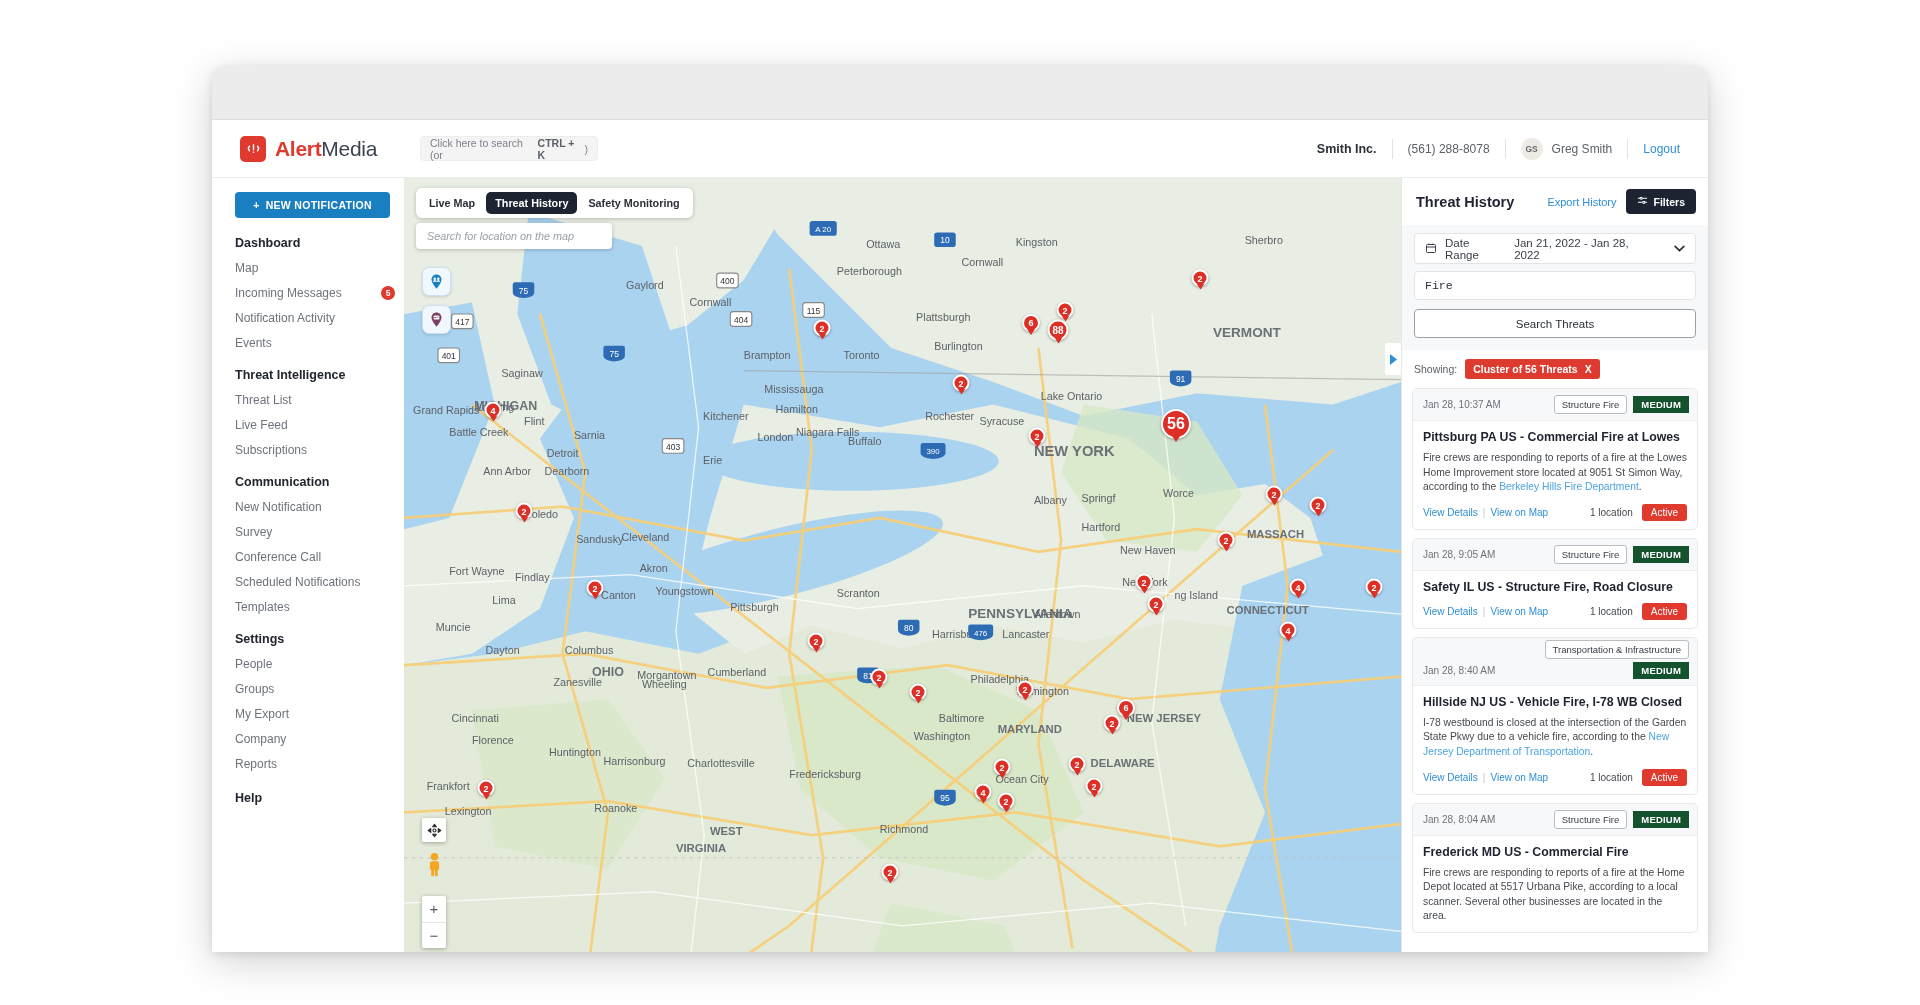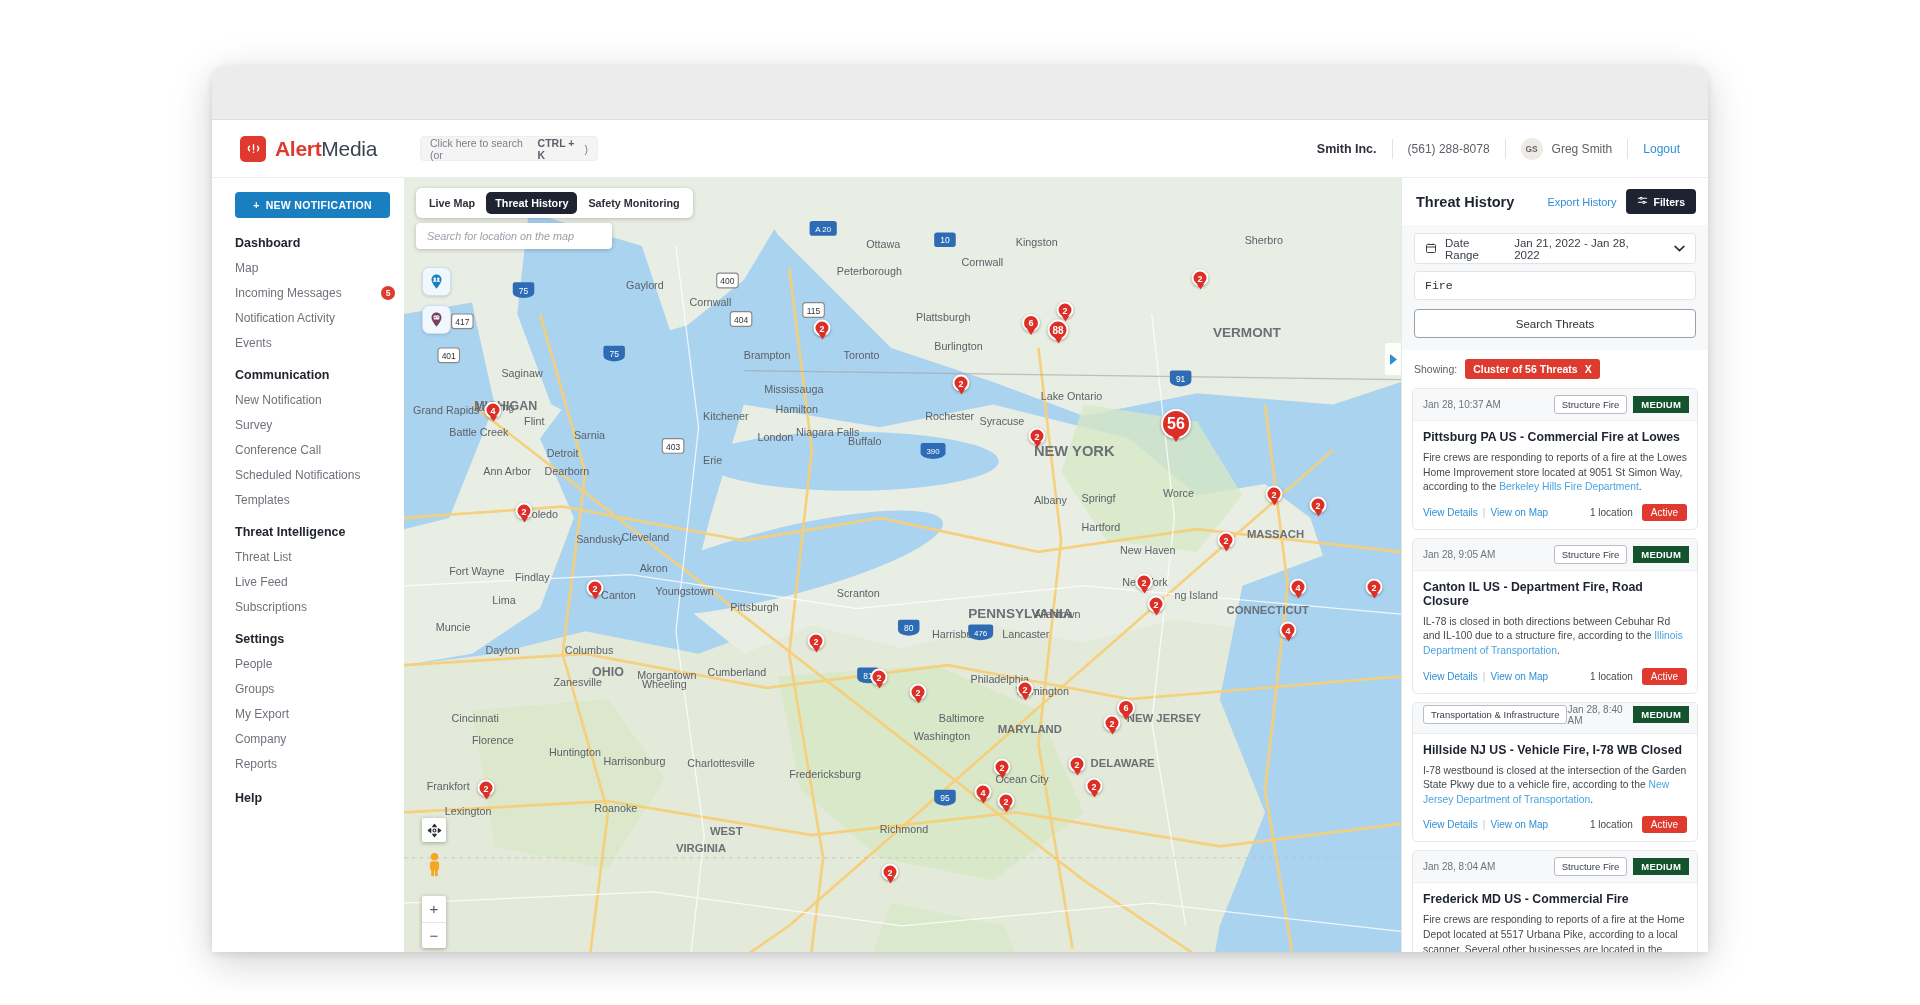--- a/index.html
+++ b/index.html
@@ -217,21 +217,21 @@
   .tc-desc a { color: #4ba3e0; text-decoration: none; }
   .tc-foot { display: flex; align-items: center; margin-top: 9px; font-size: 10px; }
   .tc-foot a { color: #2d8fd5; text-decoration: none; }
   .tc-foot .bar { color: #c3c7cb; margin: 0 5px; }
   .tc-loc { margin-left: auto; color: #44494f; margin-right: 9px; }
   .tc-status {
     background: #e0392e; color: #fff; font-size: 10px; font-weight: normal;
     border-radius: 3px; padding: 3px 9px;
   }
   
-  .tc-top.wrapped { flex-direction: row; align-items: stretch; padding-top: 0; gap: 0; }
+  .tc-top.wrapped { flex-direction: column; align-items: stretch; padding-top: 0; gap: 0; }
   .tc-top.wrapped .row-a { display: flex; justify-content: flex-end; padding: 2px 0 3px; }
   .tc-top.wrapped .row-b { display: flex; align-items: center; }
 </style>
 </head>
 <body>
 
 <div id="stage">
   <div class="window">
     <div class="window-chrome"></div>
 
@@ -284,47 +284,47 @@
                 <span class="nav-badge">5</span>
               </div>
               <div class="nav-item">
                 <span>Notification Activity</span>
               </div>
               <div class="nav-item">
                 <span>Events</span>
               </div>
             </div>
             <div class="nav-group">
-              <div class="nav-head">Communication</div>
-              <div class="nav-item">
-                <span>New Notification</span>
-              </div>
-              <div class="nav-item">
-                <span>Survey</span>
-              </div>
-              <div class="nav-item">
-                <span>Conference Call</span>
-              </div>
-              <div class="nav-item">
-                <span>Scheduled Notifications</span>
-              </div>
-              <div class="nav-item">
-                <span>Templates</span>
+              <div class="nav-head">Threat Intelligence</div>
+              <div class="nav-item">
+                <span>Threat List</span>
+              </div>
+              <div class="nav-item">
+                <span>Live Feed</span>
+              </div>
+              <div class="nav-item">
+                <span>Subscriptions</span>
               </div>
             </div>
             <div class="nav-group">
-              <div class="nav-head">Threat Intelligence</div>
-              <div class="nav-item">
-                <span>Threat List</span>
-              </div>
-              <div class="nav-item">
-                <span>Live Feed</span>
-              </div>
-              <div class="nav-item">
-                <span>Subscriptions</span>
+              <div class="nav-head">Communication</div>
+              <div class="nav-item">
+                <span>New Notification</span>
+              </div>
+              <div class="nav-item">
+                <span>Survey</span>
+              </div>
+              <div class="nav-item">
+                <span>Conference Call</span>
+              </div>
+              <div class="nav-item">
+                <span>Scheduled Notifications</span>
+              </div>
+              <div class="nav-item">
+                <span>Templates</span>
               </div>
             </div>
             <div class="nav-group">
               <div class="nav-head">Settings</div>
               <div class="nav-item">
                 <span>People</span>
               </div>
               <div class="nav-item">
                 <span>Groups</span>
               </div>
@@ -710,22 +710,21 @@
             </div>
             <div class="threat-card">
               <div class="tc-top">
                 <span class="tc-time">Jan 28, 9:05 AM</span>
                 <span class="tc-tags">
                   <span class="tc-type">Structure Fire</span>
                   <span class="tc-sev">MEDIUM</span>
                 </span>
               </div>
               <div class="tc-body">
-                <div class="tc-title">Canton IL US - Department Fire, Road Closure</div>
-                <div class="tc-desc">IL-78 is closed in both directions between Cebuhar Rd and IL-100 due to a structure fire, according to the <a href="#">Illinois Department of Transportation</a>.</div>
+                <div class="tc-title">Safety IL US - Structure Fire, Road Closure</div>
                 <div class="tc-foot">
                   <a href="#">View Details</a>
                   <span class="bar">|</span>
                   <a href="#">View on Map</a>
                   <span class="tc-loc">1 location</span>
                   <span class="tc-status">Active</span>
                 </div>
               </div>
             </div>
             <div class="threat-card">

